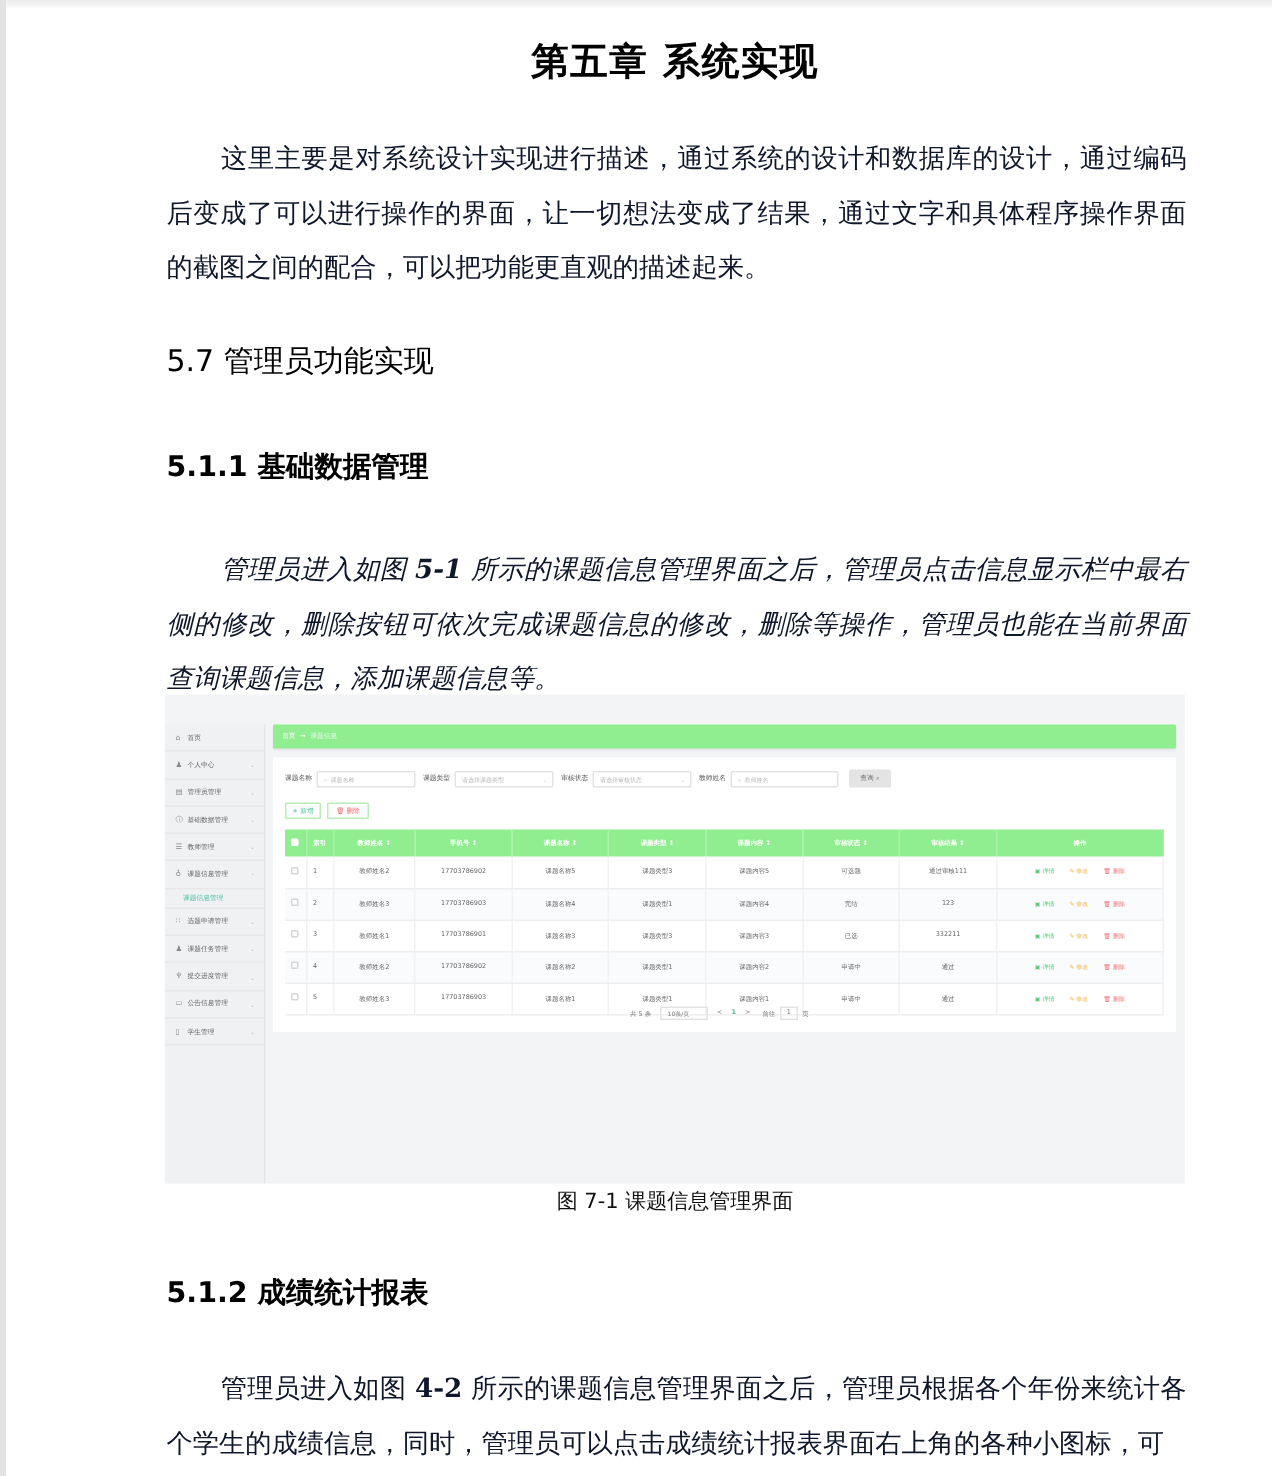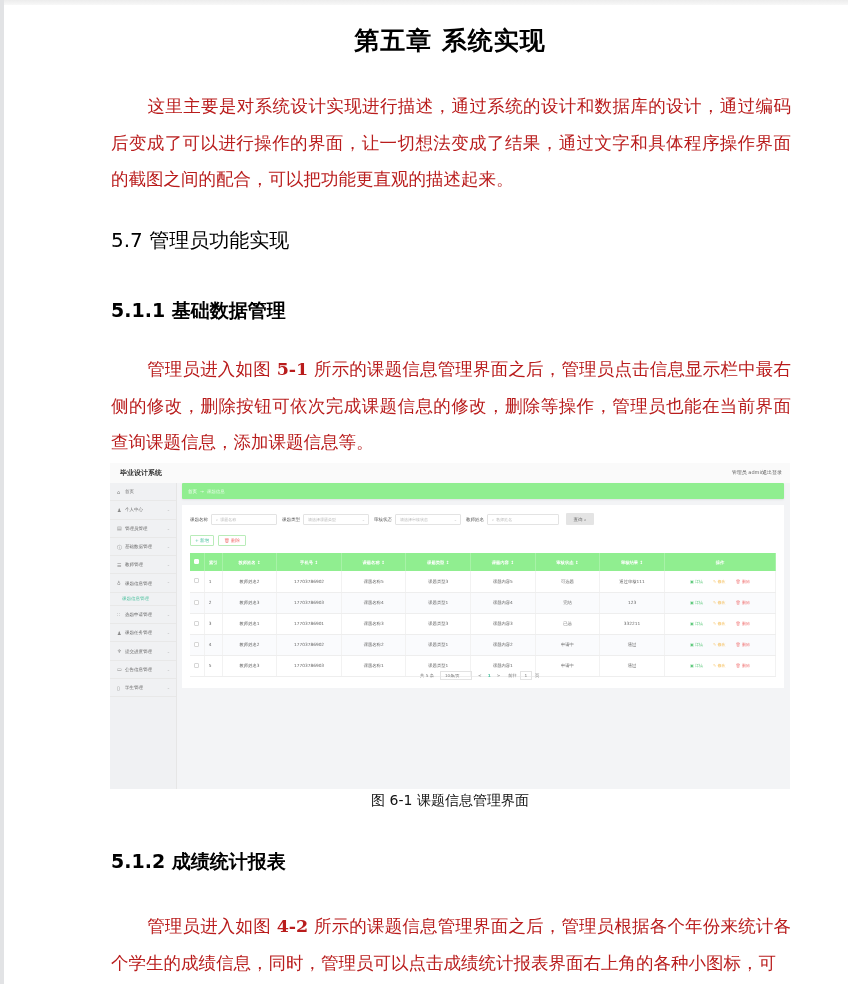--- a/index.html
+++ b/index.html
@@ -2,21 +2,21 @@
 <html><head>
 <meta charset="utf-8">
 <style>
   * { box-sizing: border-box; margin: 0; padding: 0; }
   html, body { width: 848px; height: 984px; overflow: hidden; background: #ffffff; }
   body { position: relative; font-family: "DejaVu Serif", "Liberation Serif", serif; color: #111; }
   .topbar { position: absolute; left: 0; top: 0; width: 848px; height: 5px; background: linear-gradient(#ececec, #f8f8f8); }
   .leftbar { position: absolute; left: 0; top: 0; width: 4px; height: 984px; background: #e2e3e5; }
 
   .h-chapter { position: absolute; left: 0; width: 900px; top: 24px; text-align: center; font-family: "DejaVu Sans", sans-serif; font-size: 25px; font-weight: bold; letter-spacing: 1px; color: #000; }
-  .para { position: absolute; left: 111px; width: 680px; font-size: 17.5px; line-height: 36.5px; color: #b91c1c; text-align: justify; }
+  .para { position: absolute; left: 111px; width: 680px; font-size: 17.5px; line-height: 36.5px; color: #0f172a; text-align: justify; }
   .para .indent { display: inline-block; width: 36px; }
   .para b { font-weight: bold; }
   .h2 { position: absolute; left: 111px; font-family: "DejaVu Sans", sans-serif; font-size: 20px; color: #000; }
   .h3 { position: absolute; left: 111px; font-family: "DejaVu Sans", sans-serif; font-size: 19px; font-weight: bold; color: #000; }
   .caption { position: absolute; left: 110px; width: 680px; top: 792px; text-align: center; font-family: "DejaVu Sans", sans-serif; font-size: 14px; color: #111; }
 
   
   .shot { position: absolute; left: 110px; top: 463px; width: 680px; height: 326px; background: #f3f4f6; overflow: hidden; font-family: "DejaVu Sans", sans-serif; color: #777; }
   .shot-head { position: absolute; left: 0; top: 0; width: 680px; height: 20px; background: #fafafa; }
   .shot-title { position: absolute; left: 10px; top: 5px; font-size: 7px; font-weight: bold; color: #333; }
@@ -60,28 +60,23 @@
 <div class="topbar"></div>
 <div class="leftbar"></div>
 
 <div class="h-chapter">第五章  系统实现</div>
 
 <p class="para" style="top:88px;"><span class="indent"></span><span>这里主要是对系统设计实现进行描述，通过系统的设计和数据库的设计，通过编码后变成了可以进行操作的界面，让一切想法变成了结果，通过文字和具体程序操作界面的截图之间的配合，可以把功能更直观的描述起来。</span></p>
 
 <div class="h2" style="top:227px;">5.7 管理员功能实现</div>
 <div class="h3" style="top:298px;">5.1.1  基础数据管理</div>
 
-<p class="para" style="top:351px;"><span class="indent"></span><span>管理员进入如图 </span><b>5-1</b><span> 所示的课题信息管理界面之后，管理员点击信息显示栏中最右侧的修改，删除按钮可依次完成课题信息的修改，删除等操作，管理员也能在当前界面查询课题信息，添加课题信息等。</span></p>
+<p class="para" style="top:362px;font-style:italic;"><span class="indent"></span><span>管理员进入如图 </span><b>5-1</b><span> 所示的课题信息管理界面之后，管理员点击信息显示栏中最右侧的修改，删除按钮可依次完成课题信息的修改，删除等操作，管理员也能在当前界面查询课题信息，添加课题信息等。</span></p>
 
 <div class="shot">
-  <div class="shot-head">
-    <span class="shot-title">毕业设计系统</span>
-    <span class="shot-user">管理员 admin</span>
-    <span class="shot-logout">退出登录</span>
-  </div>
 
   <div class="side" id="sidebar">
       <div class="side-item">
         <span class="ic">⌂</span>
         <span>首页</span>
       </div>
       <div class="side-item">
         <span class="ic">♟</span>
         <span>个人中心</span>
         <span class="chev">⌄</span>
@@ -261,17 +256,17 @@
         <span style="margin-left:8px;">前往</span>
         <div class="go">
             <span>1</span>
           </div>
         <span>页</span>
       </div>
     </div>
   </div>
 </div>
 
-<div class="caption">图 6-1  课题信息管理界面</div>
+<div class="caption">图 7-1  课题信息管理界面</div>
 
 <div class="h3" style="top:849px;">5.1.2  成绩统计报表</div>
 
 <p class="para" style="top:908px;"><span class="indent"></span><span>管理员进入如图 </span><b>4-2</b><span> 所示的课题信息管理界面之后，管理员根据各个年份来统计各个学生的成绩信息，同时，管理员可以点击成绩统计报表界面右上角的各种小图标，可</span></p>
 
 </body></html>

